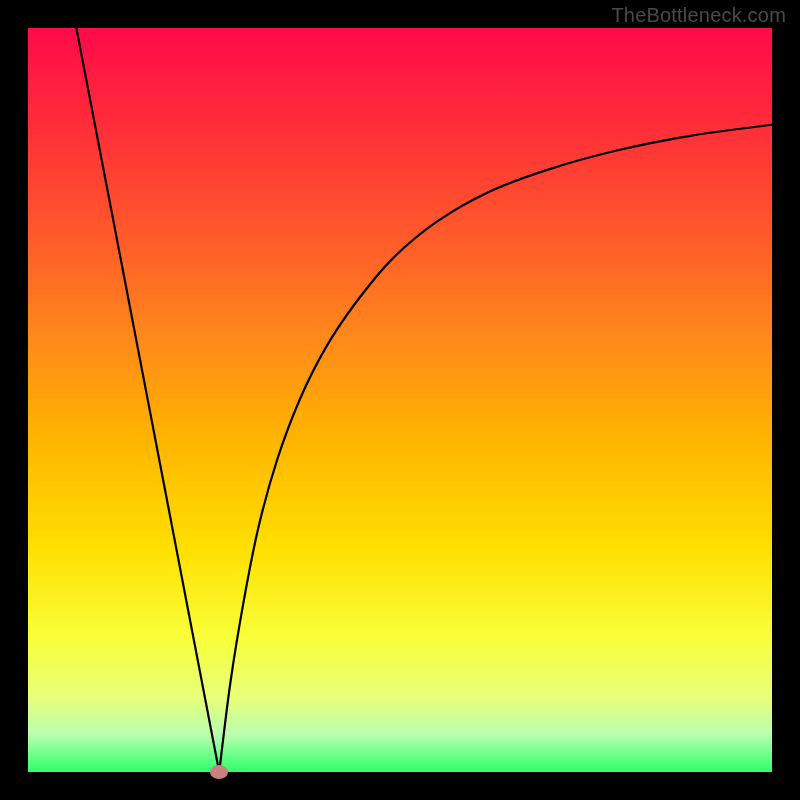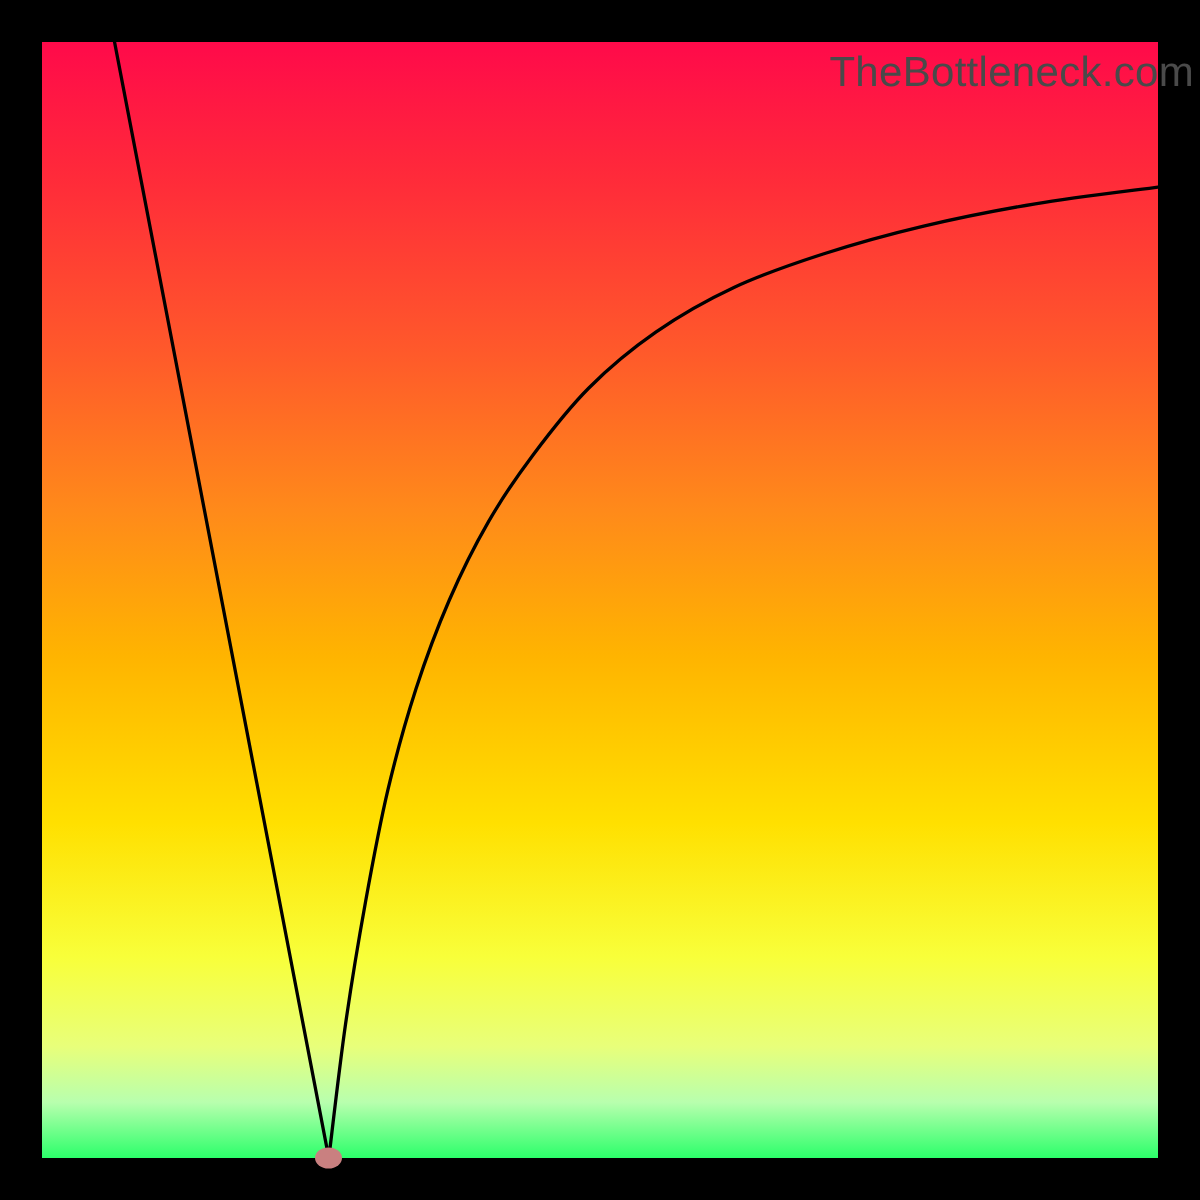--- a/index.html
+++ b/index.html
@@ -28,26 +28,25 @@
   svg.curve {
     position: absolute;
     left: 0;
     top: 0;
     width: 744px;
     height: 744px;
   }
   .watermark {
     position: absolute;
     top: 4px;
-    right: 4px;
-    font-size: 28px;
+    right: 14px;
+    font-size: 20px;
     font-weight: 500;
     letter-spacing: 0.2px;
     pointer-events: none;
-    margin-top: 28px;
   }
   .marker {
     position: absolute;
     width: 18px;
     height: 14px;
     border-radius: 50% / 50%;
     transform: translate(-50%, -50%);
   }
 </style>
 </head>

